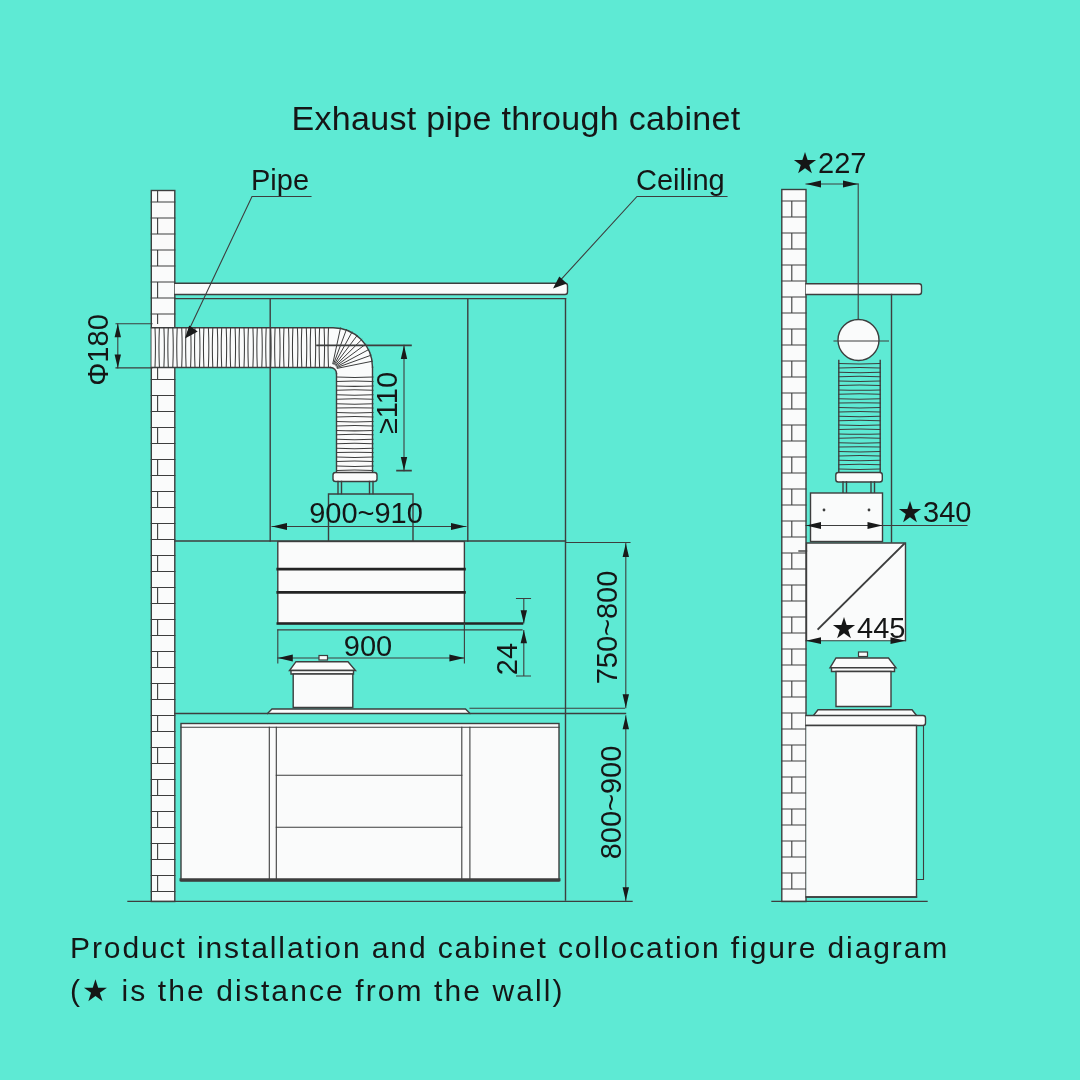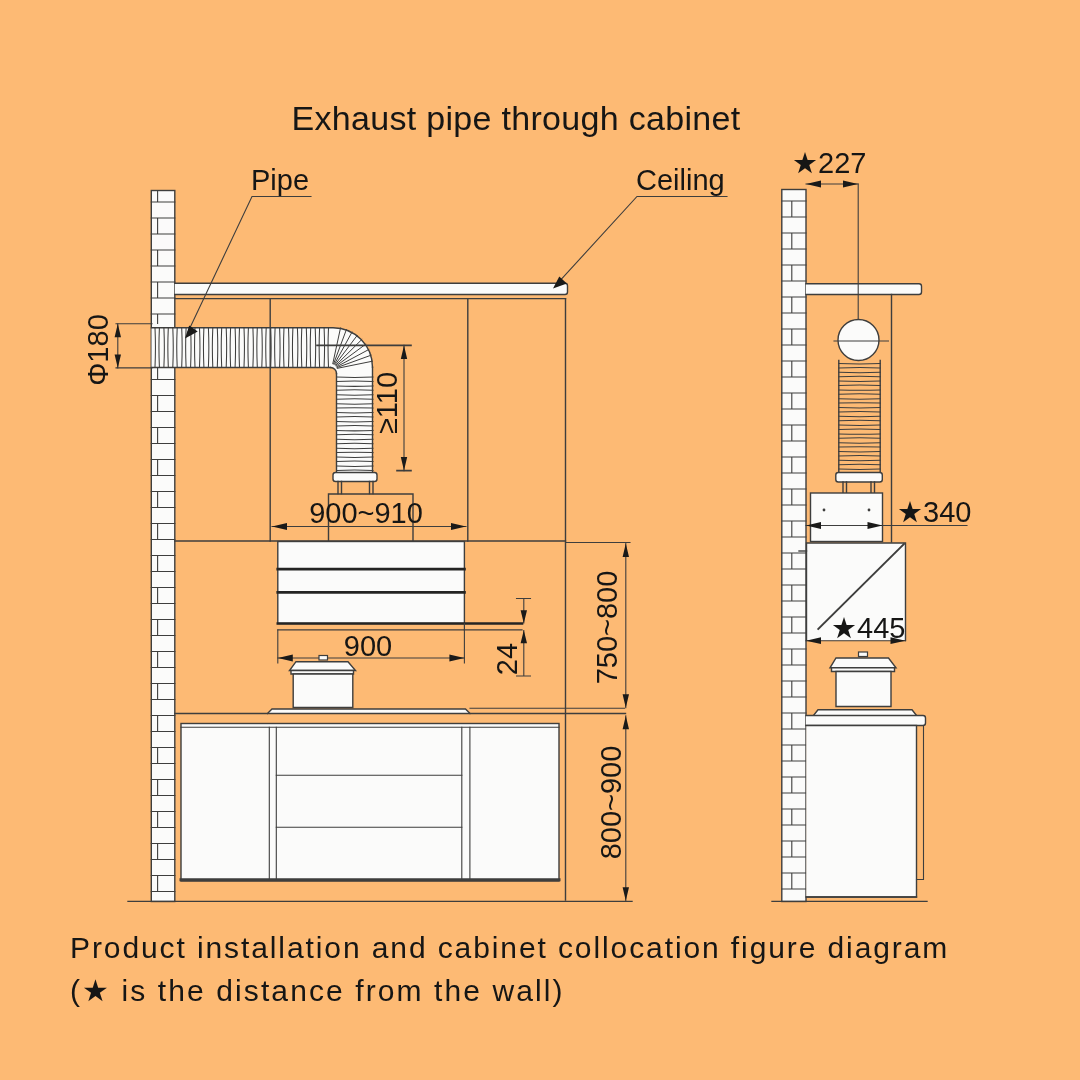--- a/index.html
+++ b/index.html
@@ -1,15 +1,15 @@
 <!DOCTYPE html>
 <html><head><meta charset="utf-8">
 <style>
 html,body{margin:0;padding:0;background:#fbfbfb;}
-#page{position:relative;width:1080px;height:1080px;background:#fdba74;font-family:"Liberation Sans",sans-serif;}
+#page{position:relative;width:1080px;height:1080px;background:#5eead4;font-family:"Liberation Sans",sans-serif;}
 svg{position:absolute;left:0;top:0;will-change:transform;}
 text{fill:#161616;}
 </style></head>
 <body>
 <div id="page">
 <svg width="1080" height="1080" viewBox="0 0 1080 1080" opacity="0.998">
 <g stroke="#3e3e3e" stroke-width="1.4" fill="none" stroke-linecap="square">
 
 <text x="516" y="130" font-size="34" letter-spacing="0.3" text-anchor="middle" stroke="none" fill="#1a1a1a">Exhaust pipe through cabinet</text>
 

